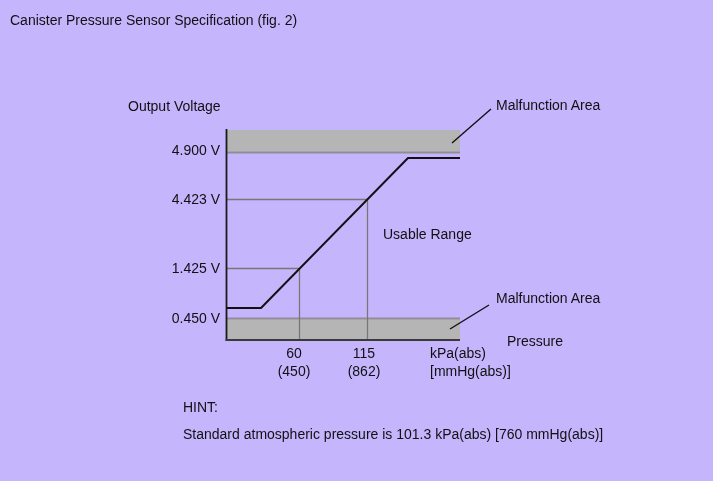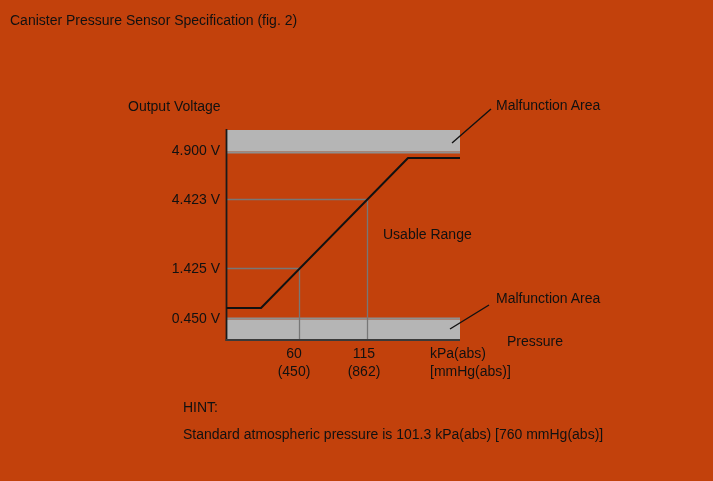--- a/index.html
+++ b/index.html
@@ -4,21 +4,21 @@
 <style>
   html, body {
     margin: 0;
     padding: 0;
     background: #ffffff;
   }
   .page {
     position: relative;
     width: 713px;
     height: 481px;
-    background: #c2410c;
+    background: #c4b5fd;
     overflow: hidden;
     font-family: "Liberation Sans", "DejaVu Sans", sans-serif;
   }
   svg text {
     font-family: "Liberation Sans", "DejaVu Sans", sans-serif;
     font-size: 14px;
     fill: #111111;
   }
   .band   { fill: #b5b5b5; }
   .gline  { stroke: #8f8f8f; stroke-width: 2; }

